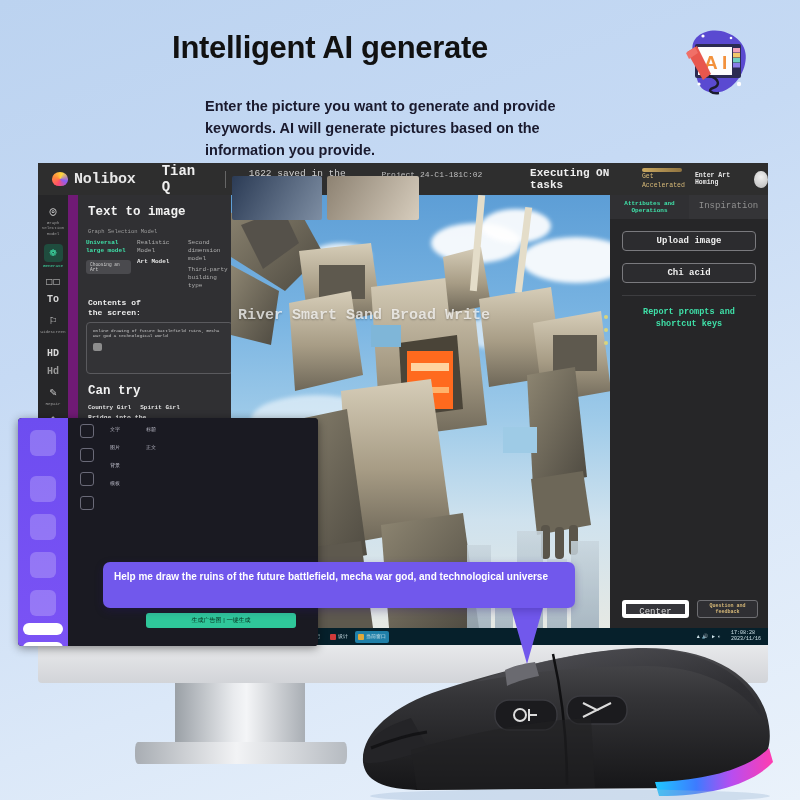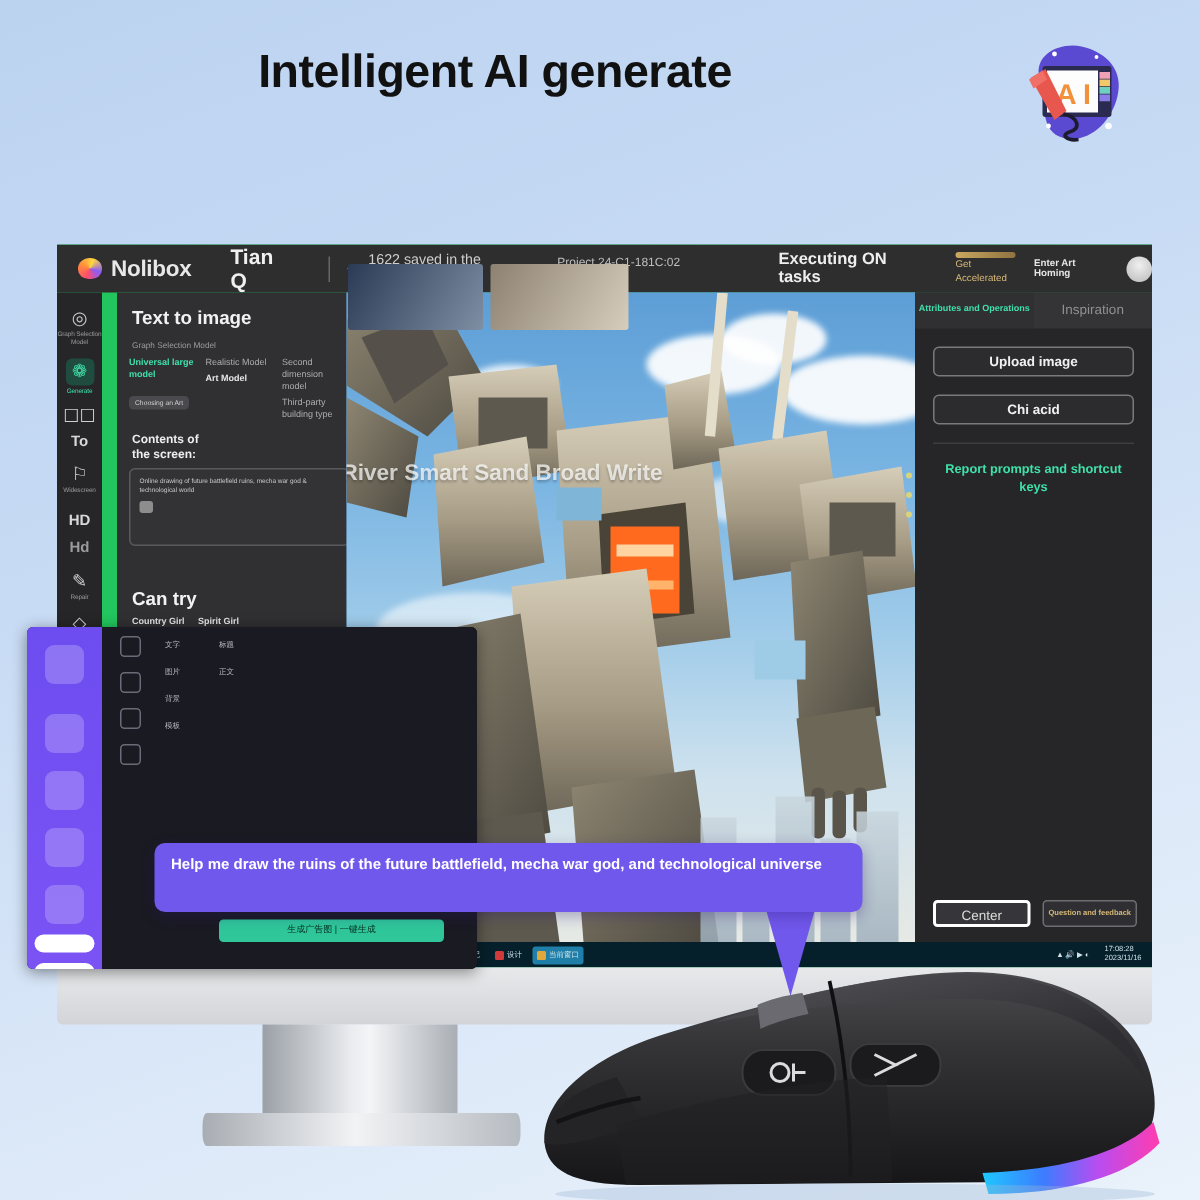--- a/index.html
+++ b/index.html
@@ -18,21 +18,21 @@
   }
   #promo-sub {
     position:absolute; left:205px; top:96px; width:400px;
     font-size:14.5px; font-weight:bold; color:#1a1a2e; line-height:1.5;
   }
   #promo-logo { position:absolute; left:681px; top:26px; width:72px; height:72px; }
 
   
   #monitor { position:absolute; left:38px; top:163px; width:730px; height:482px; }
   #screen  { position:absolute; left:0; top:0; width:730px; height:482px;
-             background:#22c55e; overflow:hidden; }
+             background:#701a75; overflow:hidden;font-family:Liberation Mono, monospace; }
   #chin { position:absolute; left:38px; top:645px; width:730px; height:38px;
           background:linear-gradient(#e8e9eb,#d2d4d8); border-radius:0 0 4px 4px;}
   #stand-neck { position:absolute; left:175px; top:683px; width:130px; height:62px;
           background:linear-gradient(90deg,#9aa0a6,#e9ebee 45%,#f4f5f7 55%,#a9aeb4); }
   #stand-base { position:absolute; left:135px; top:742px; width:212px; height:22px;
           background:linear-gradient(90deg,#a8adb3,#f2f3f5 48%,#b6bbc1);
           border-radius:3px/8px; }
 
   
   #second-app { position:absolute; left:18px; top:418px; width:300px; height:228px;
@@ -109,21 +109,21 @@
   #outline-lbl { font-size:8px; font-weight:bold; color:#ededed; width:44px; line-height:1.25; }
   #outline-pill { flex:1; height:14px; border:1px solid #5c5c60; border-radius:3px;
      background:#3a3a3e; font-size:5.5px; color:#c4c4c4; display:flex;
      align-items:center; padding:0 4px; gap:3px; }
   #content-lbl { font-size:8px; font-weight:bold; color:#ededed; width:56px;
      line-height:1.25; margin:0 0 4px 2px; }
   #prompt-box { height:52px; border:1px solid #5a5a5e; border-radius:4px;
      background:#333336; padding:5px 6px; }
   #prompt-text { font-size:4.3px; color:#c9c9c9; line-height:1.3; }
   #prompt-glyph { width:9px; height:8px; background:#8d8d8d; border-radius:2px; margin-top:4px; }
-  #cantry { font-size:12.5px; font-weight:bold; color:#f2f2f2; margin:28px 0 6px 2px; }
+  #cantry { font-size:12.5px; font-weight:bold; color:#f2f2f2; margin:10px 0 6px 2px; }
   #tags-row { display:flex; align-items:center; gap:9px; margin:0 0 4px 2px; }
   .tag { font-size:6px; font-weight:bold; color:#e2e2e2; }
   #tags-row2 { display:flex; align-items:center; gap:6px; margin:0 0 4px 2px; }
   .tag-wrap { font-size:6.5px; font-weight:bold; color:#e2e2e2; width:62px; line-height:1.2;}
   .chip2 { background:#4d4d51; border-radius:3px; font-size:4.5px; color:#c9c9c9; padding:2px 5px;}
   #tags-row3 { display:flex; gap:7px; margin:0 0 7px 2px; }
   .rowsel { display:flex; justify-content:space-between; align-items:center;
      font-size:6px; font-weight:bold; color:#dcdcdc; padding:6px 3px 5px 2px;
      border-bottom:1px solid #3b3b3f; }
   .rowsel .chev { color:#9a9a9a; font-size:8px; }
@@ -154,21 +154,21 @@
      font-size:6px; font-weight:bold; text-align:center; line-height:1.25; }
   .rtab.active { background:#303033; color:#3fe0a8; }
   .rtab.idle   { background:#343437; color:#8f8f8f; font-size:9px; font-weight:normal; }
   #rbody { padding:12px 12px 0; }
   .rbtn { height:20px; border:1px solid #7a7a7e; border-radius:4px;
      background:#2c2c2f; color:#f0f0f0; font-size:9px; font-weight:bold;
      text-align:center; line-height:19px; margin-bottom:12px; }
   #rdiv { height:1px; background:#3d3d40; margin:4px 0 10px; }
   #report { font-size:8.5px; font-weight:bold; color:#3fe0a8; text-align:center; line-height:1.45; }
   #rbottom { position:absolute; left:12px; right:10px; bottom:10px; display:flex; gap:8px; }
-  #center-btn { flex:1; height:18px; border:2px solid #ffffff; border-radius:3px;
+  #center-btn { flex:1; height:18px; border:4px solid #ffffff; border-radius:3px;
      background:#35353a; color:#dcdcdc; font-size:9px; text-align:center; line-height:17px; }
   #qf-btn { flex:1; height:18px; border:1px solid #6e6e72; border-radius:3px;
      background:#2f2f33; color:#d7b978; font-size:5px; font-weight:bold;
      display:flex; align-items:center; justify-content:center; text-align:center; line-height:1.25; }
 
   
   #bubble { position:absolute; left:103px; top:562px; width:472px; height:46px;
      background:#7158ec; border-radius:7px; padding:8px 11px; z-index:40;
      box-shadow:0 3px 9px rgba(40,20,110,.3); }
   #bubble-text { font-size:10px; font-weight:bold; color:#fff; line-height:1.45; }
@@ -177,20 +177,21 @@
      border-top:60px solid #7158ec; z-index:39; }
 
   
   #mouse { position:absolute; left:355px; top:630px; width:445px; height:170px; z-index:50; }
 </style>
 </head>
 <body>
 
 <div id="promo">
   <div id="promo-title">Intelligent AI generate</div>
+  <div id="promo-sub">Enter the picture you want to generate and provide keywords. AI will generate pictures based on the information you provide.</div>
   <div id="promo-logo">
     <svg viewBox="0 0 72 72" width="72" height="72">
       <path d="M12 26 C8 10 26 2 40 5 C58 9 68 22 64 38 C60 56 44 70 28 66 C12 62 16 42 12 26 Z" fill="#5a4ad1"></path>
       <rect x="14" y="18" width="46" height="34" rx="2" fill="#2b2b52"></rect>
       <rect x="17" y="21" width="34" height="28" fill="#fdfdfd"></rect>
       <rect x="52" y="22" width="7" height="4.5" fill="#f2a0b8"></rect>
       <rect x="52" y="27" width="7" height="4.5" fill="#f2c96a"></rect>
       <rect x="52" y="32" width="7" height="4.5" fill="#6fd0c0"></rect>
       <rect x="52" y="37" width="7" height="4.5" fill="#8a7de8"></rect>
       <text x="23" y="43" font-family="Liberation Sans, sans-serif" font-size="19" font-weight="bold" fill="#f2913c">A</text>

